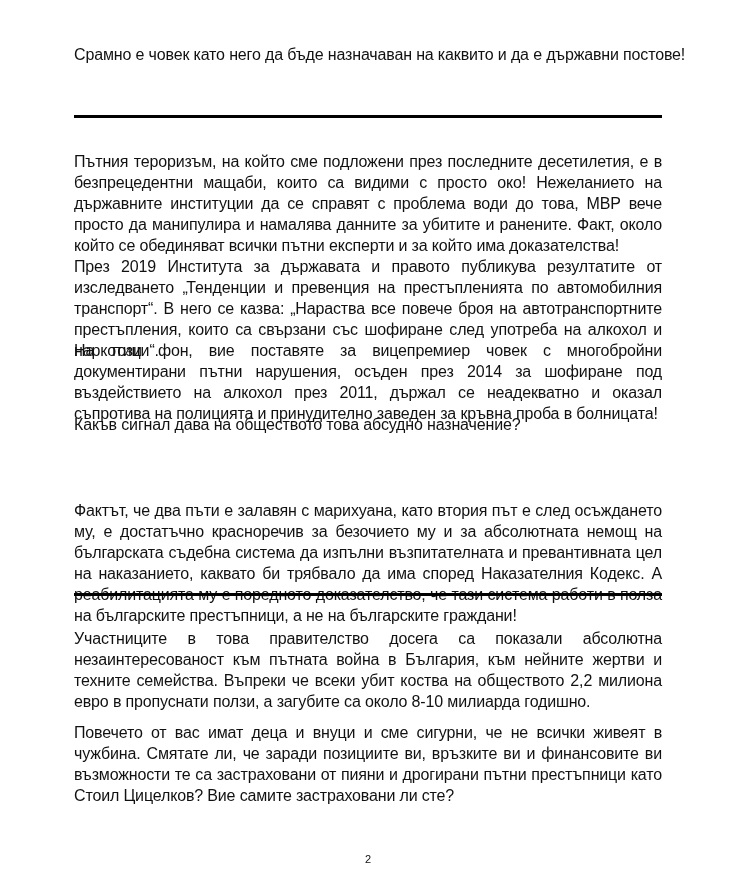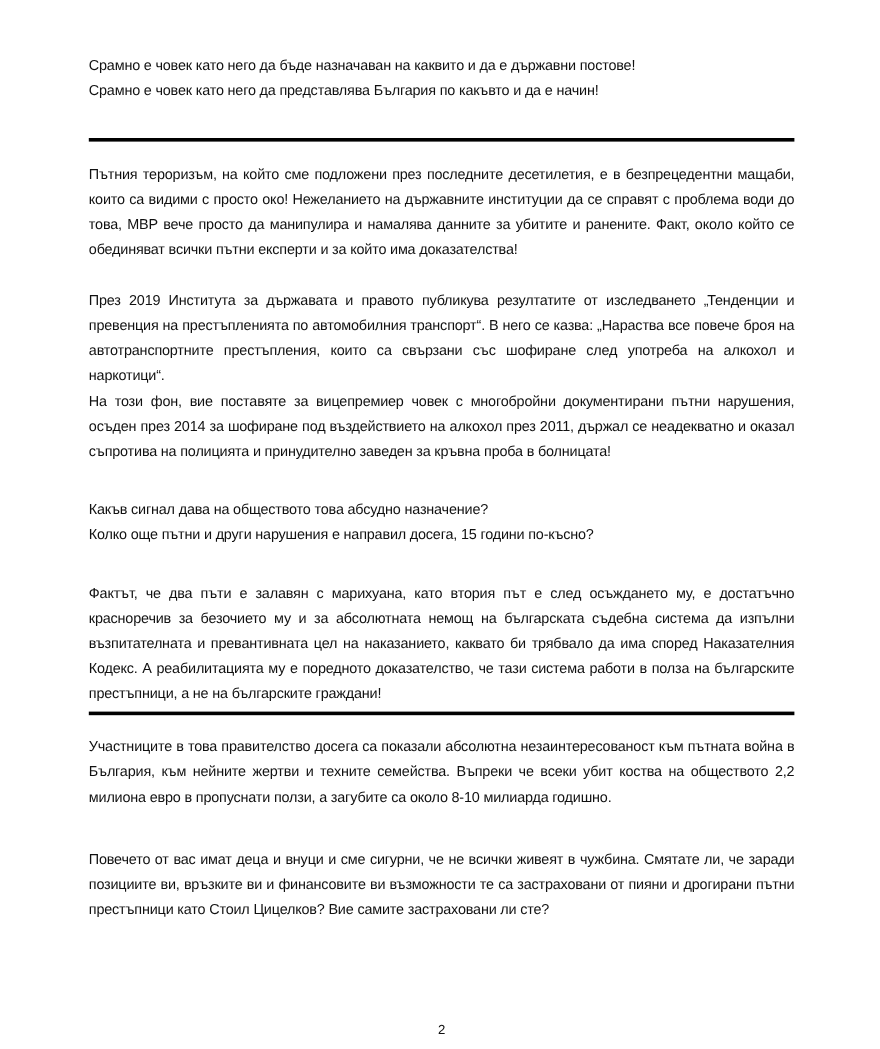--- a/index.html
+++ b/index.html
@@ -18,30 +18,31 @@
     .page {
       position: absolute;
       left: 74px;
       top: 0;
       width: 588px;
     }
     .block {
       position: absolute;
       left: 0;
       width: 588px;
-      font-size: 12px;
+      font-size: 16px;
       line-height: 21px;
       letter-spacing: -0.15px;
     }
     .block p {
       margin: 0;
     }
     .justify {
       text-align: justify;
       text-align-last: left;
+      margin-top: 16px;
     }
     .line {
       display: block;
       white-space: nowrap;
     }
     .rule {
       position: absolute;
       left: 0;
       width: 588px;
       height: 3px;
@@ -57,40 +58,38 @@
       line-height: 14px;
     }
   </style>
 </head>
 <body>
 
 <div class="page">
 
   <div class="block" style="top:44px;">
     <span class="line">Срамно е човек като него да бъде назначаван на каквито и да е държавни постове!</span>
-    <span class="line">Срамно е човек като него да представлява България по какъвто и да е начин!</span>
   </div>
 
   <div class="rule" style="top:115px;"></div>
 
   <div class="block justify" style="top:135px;">
     <p>Пътния тероризъм, на който сме подложени през последните десетилетия, е в безпрецедентни мащаби, които са видими с просто око! Нежеланието на държавните институции да се справят с проблема води до това, МВР вече просто да манипулира и намалява данните за убитите и ранените. Факт, около който се обединяват всички пътни експерти и за който има доказателства!</p>
   </div>
 
   <div class="block justify" style="top:240px;">
     <p>През 2019 Института за държавата и правото публикува резултатите от изследването „Тенденции и превенция на престъпленията по автомобилния транспорт“. В него се казва: „Нараства все повече броя на автотранспортните престъпления, които са свързани със шофиране след употреба на алкохол и наркотици“.</p>
   </div>
 
   <div class="block justify" style="top:324px;">
     <p>На този фон, вие поставяте за вицепремиер човек с многобройни документирани пътни нарушения, осъден през 2014 за шофиране под въздействието на алкохол през 2011, държал се неадекватно и оказал съпротива на полицията и принудително заведен за кръвна проба в болницата!</p>
   </div>
 
   <div class="block" style="top:414px;">
     <span class="line">Какъв сигнал дава на обществото това абсудно назначение?</span>
-    <span class="line">Колко още пътни и други нарушения е направил досега, 15 години по-късно?</span>
   </div>
 
   <div class="block justify" style="top:484px;">
     <p>Фактът, че два пъти е залавян с марихуана, като втория път е след осъждането му, е достатъчно красноречив за безочието му и за абсолютната немощ на българската съдебна система да изпълни възпитателната и превантивната цел на наказанието, каквато би трябвало да има според Наказателния Кодекс. А реабилитацията му е поредното доказателство, че тази система работи в полза на българските престъпници, а не на българските граждани!</p>
   </div>
 
   <div class="rule" style="top:593px;"></div>
 
   <div class="block justify" style="top:612px;">
     <p>Участниците в това правителство досега са показали абсолютна незаинтересованост към пътната война в България, към нейните жертви и техните семейства. Въпреки че всеки убит коства на обществото 2,2 милиона евро в пропуснати ползи, а загубите са около 8-10 милиарда годишно.</p>

